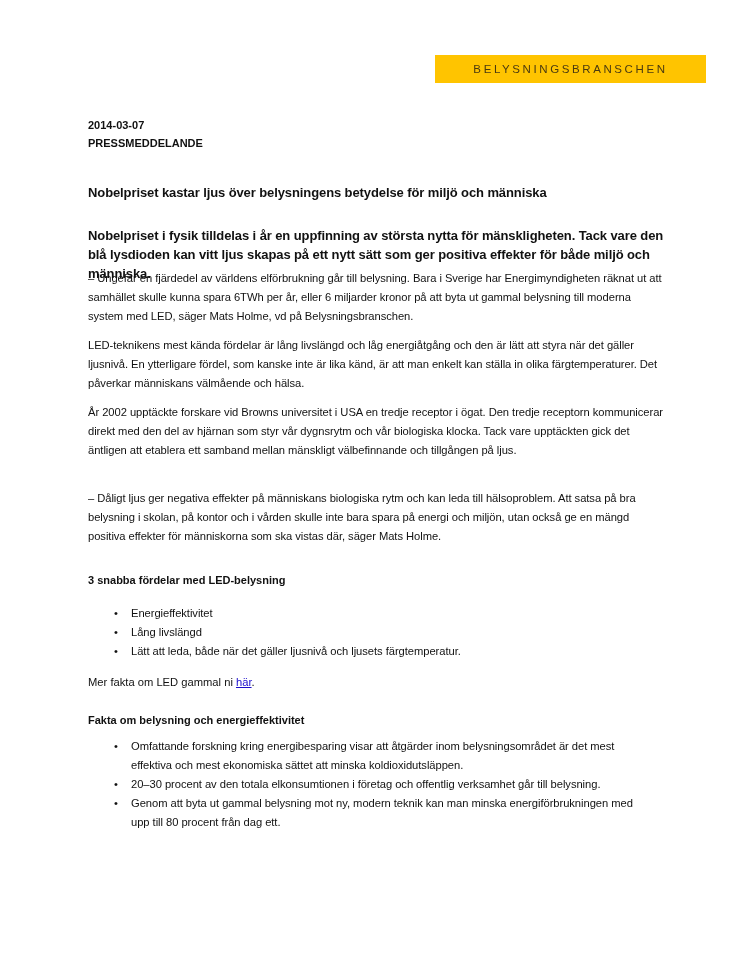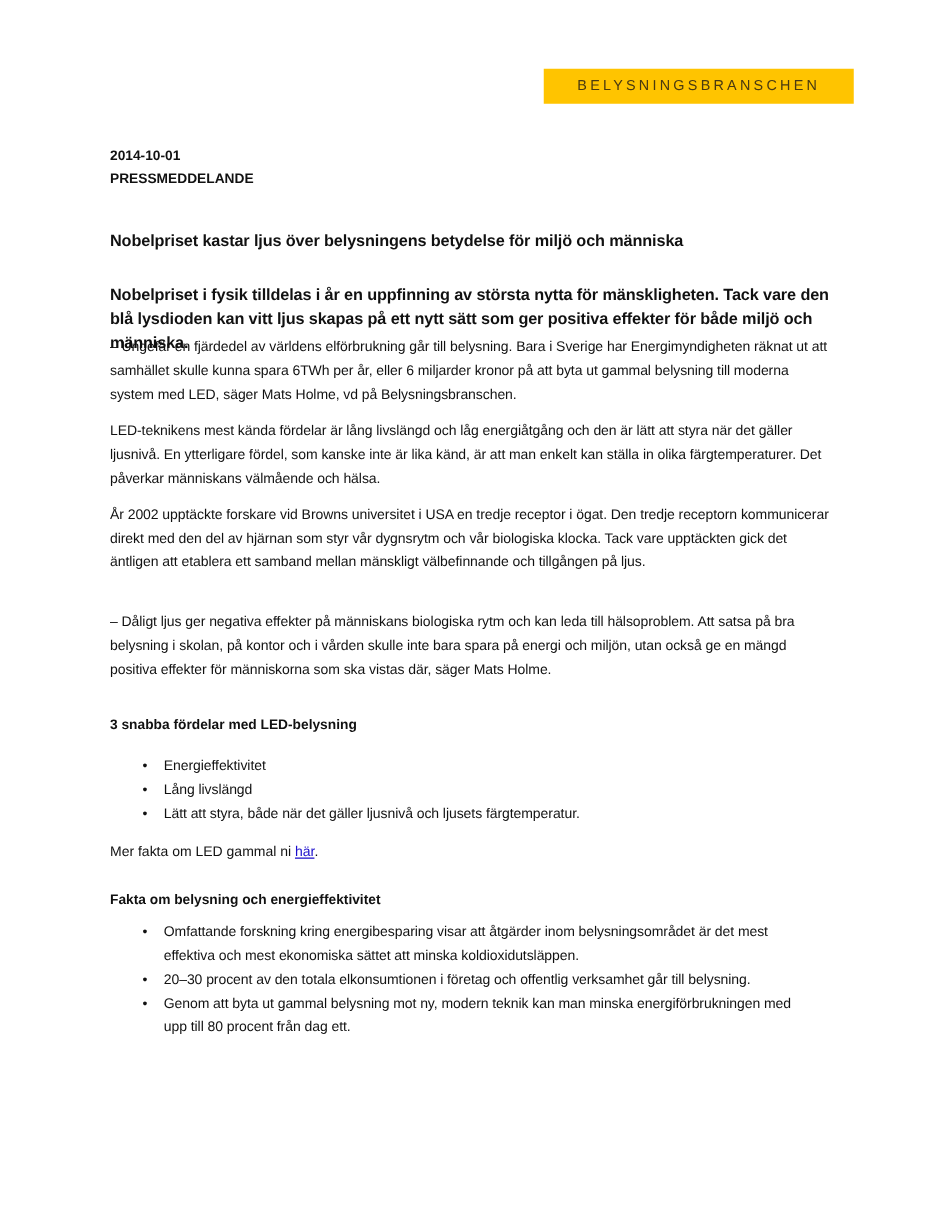--- a/index.html
+++ b/index.html
@@ -12,21 +12,21 @@
       height: 965px;
       position: relative;
       overflow: hidden;
       font-family: "Liberation Sans", "DejaVu Sans", sans-serif;
       color: #111111;
     }
     .logo-banner {
       position: absolute;
       left: 435px;
       top: 55px;
-      width: 248px;
+      width: 271px;
       height: 28px;
       background: #ffc400;
       display: flex;
       align-items: center;
       justify-content: center;
     }
     .logo-text {
       font-size: 11.5px;
       letter-spacing: 2.6px;
       color: #4a3a10;
@@ -118,21 +118,21 @@
     }
   </style>
 </head>
 <body>
 
 <div class="logo-banner">
   <span class="logo-text">BELYSNINGSBRANSCHEN</span>
 </div>
 
 <div class="page">
-  <div class="date">2014-10-01</div>
+  <div class="date">2014-03-07</div>
   <div class="doc-type">PRESSMEDDELANDE</div>
 
   <div class="headline">Nobelpriset kastar ljus över belysningens betydelse för miljö och människa</div>
 
   <div class="lead">Nobelpriset i fysik tilldelas i år en uppfinning av största nytta för mänskligheten. Tack vare den blå lysdioden kan vitt ljus skapas på ett nytt sätt som ger positiva effekter för både miljö och människa.</div>
 
   <div class="para p1">– Ungefär en fjärdedel av världens elförbrukning går till belysning. Bara i Sverige har Energimyndigheten räknat ut att samhället skulle kunna spara 6TWh per år, eller 6 miljarder kronor på att byta ut gammal belysning till moderna system med LED, säger Mats Holme, vd på Belysningsbranschen.</div>
   <div class="para p2">LED-teknikens mest kända fördelar är lång livslängd och låg energiåtgång och den är lätt att styra när det gäller ljusnivå. En ytterligare fördel, som kanske inte är lika känd, är att man enkelt kan ställa in olika färgtemperaturer. Det påverkar människans välmående och hälsa.</div>
   <div class="para p3">År 2002 upptäckte forskare vid Browns universitet i USA en tredje receptor i ögat. Den tredje receptorn kommunicerar direkt med den del av hjärnan som styr vår dygnsrytm och vår biologiska klocka. Tack vare upptäckten gick det äntligen att etablera ett samband mellan mänskligt välbefinnande och tillgången på ljus.</div>
   <div class="para p4">– Dåligt ljus ger negativa effekter på människans biologiska rytm och kan leda till hälsoproblem. Att satsa på bra belysning i skolan, på kontor och i vården skulle inte bara spara på energi och miljön, utan också ge en mängd positiva effekter för människorna som ska vistas där, säger Mats Holme.</div>
@@ -142,21 +142,21 @@
     <li>
       <span class="bullet">•</span>
       <span>Energieffektivitet</span>
     </li>
     <li>
       <span class="bullet">•</span>
       <span>Lång livslängd</span>
     </li>
     <li>
       <span class="bullet">•</span>
-      <span>Lätt att styra, både när det gäller ljusnivå och ljusets färgtemperatur.</span>
+      <span>Lätt att leda, både när det gäller ljusnivå och ljusets färgtemperatur.</span>
     </li>
   </ul>
 
   <div class="more-line">
     <span>Mer fakta om LED gammal ni </span><a href="#">här</a><span>.</span>
   </div>
 
   <div class="section-title st2">Fakta om belysning och energieffektivitet</div>
   <ul class="bullets b2">
     <li>

